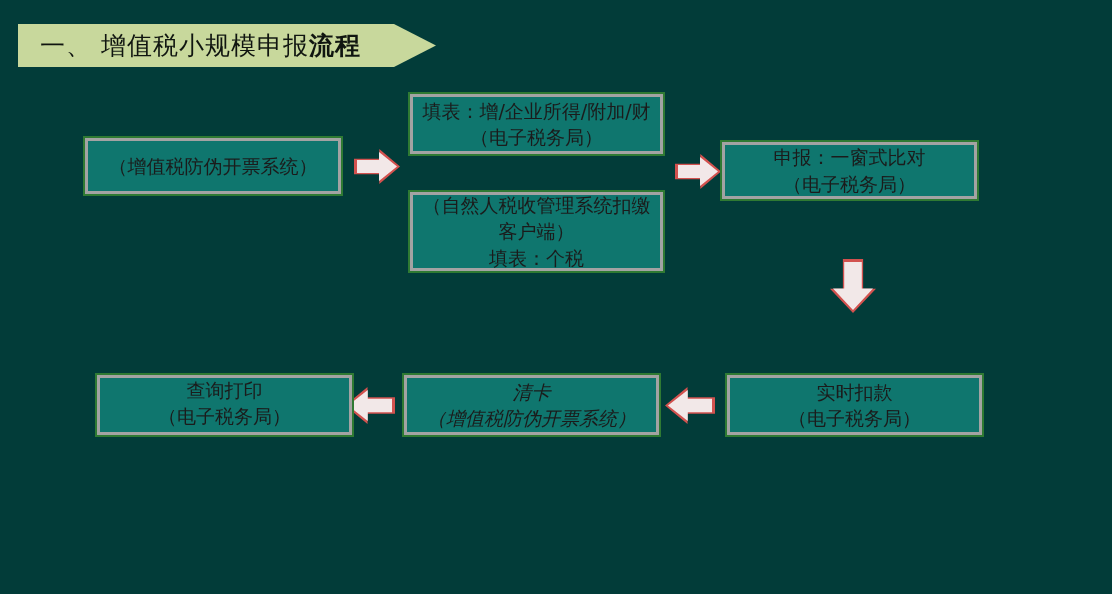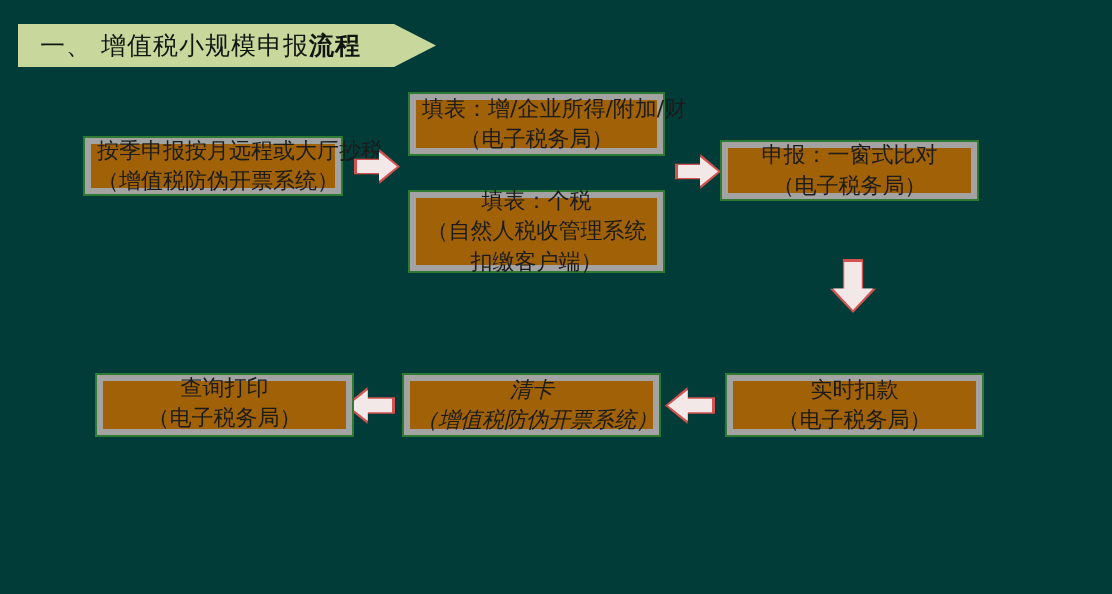--- a/index.html
+++ b/index.html
@@ -43,30 +43,30 @@
     letter-spacing: 1px;
     white-space: nowrap;
   }
   .banner-text .bold {
     font-weight: bold;
   }
 
   
   .box {
     position: absolute;
-    background: #a16207;
-    border: 6px solid #a3a3a3;
+    background: #0f766e;
+    border: 3px solid #a3a3a3;
     box-shadow: 0 0 0 2px #2f7a33;
     box-sizing: border-box;
     display: flex;
     align-items: center;
     justify-content: center;
     text-align: center;
     color: #1b1b1b;
-    font-size: 22px;
+    font-size: 19px;
     line-height: 1.38;
     padding: 2px 6px;
   }
   .box .lines {
     width: 100%;
   }
   .box .l {
     display: block;
     white-space: nowrap;
   }
@@ -140,41 +140,40 @@
 <body>
 
 <div id="slide">
 
   <div class="banner">
     <div class="banner-text"><span>一、 增值税小规模申报</span><span class="bold">流程</span></div>
   </div>
 
   <div class="box" id="box-step1">
     <div class="lines">
-      <span class="l">按季申报按月远程或大厅抄税</span>
       <span class="l">（增值税防伪开票系统）</span>
     </div>
   </div>
 
   <div class="arrow-wrap" id="arrow-1">
     <div class="outline right"></div>
     <div class="fill arrow right"></div>
   </div>
 
   <div class="box" id="box-step2a">
     <div class="lines">
       <span class="l">填表：增/企业所得/附加/财</span>
       <span class="l">（电子税务局）</span>
     </div>
   </div>
 
   <div class="box" id="box-step2b">
     <div class="lines">
+      <span class="l wrap">（自然人税收管理系统扣缴客户端）</span>
       <span class="l">填表：个税</span>
-      <span class="l wrap">（自然人税收管理系统扣缴客户端）</span>
     </div>
   </div>
 
   <div class="arrow-wrap" id="arrow-2">
     <div class="outline right"></div>
     <div class="fill arrow right"></div>
   </div>
 
   <div class="box" id="box-step3">
     <div class="lines">

